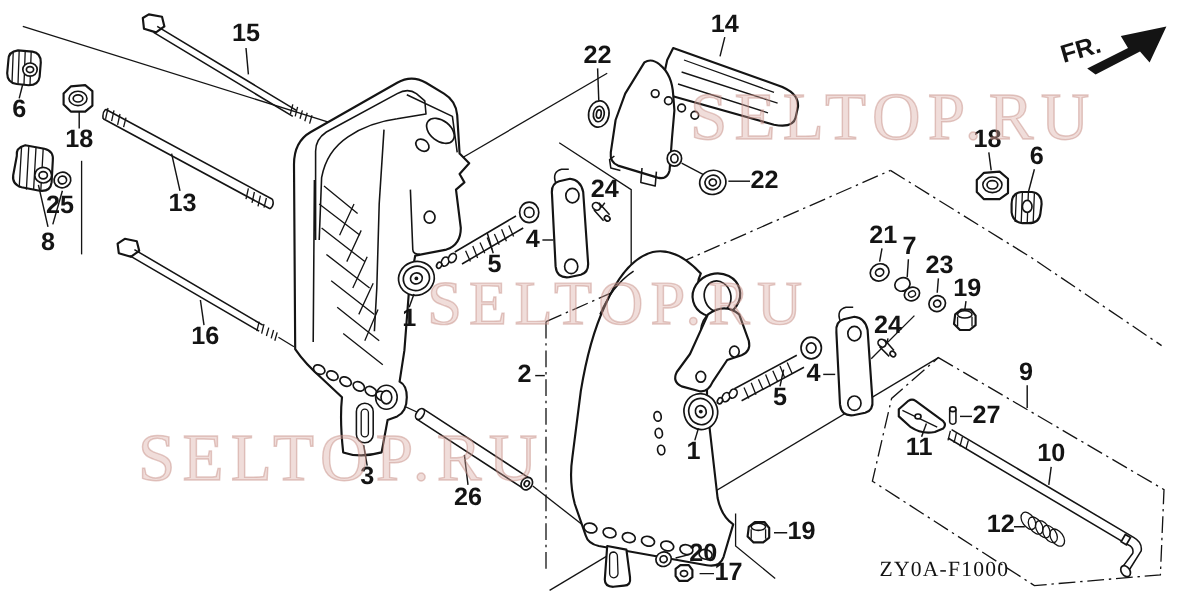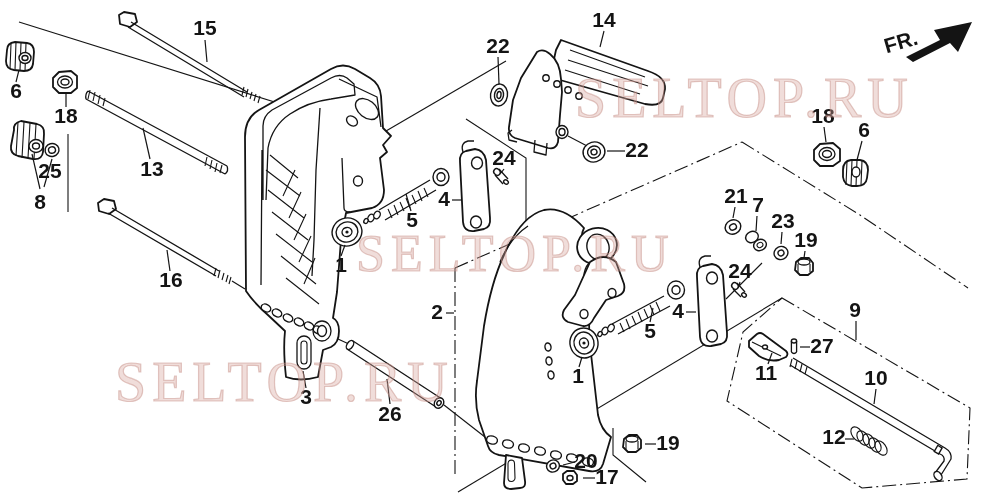--- a/index.html
+++ b/index.html
@@ -392,16 +392,17 @@
         <polyline points="656,444 645,444" class="leader"></polyline>
         <text x="668" y="444" class="part-label">19</text>
         <polyline points="575,462 563,465" class="leader"></polyline>
         <text x="586" y="462" class="part-label">20</text>
         <polyline points="595,478 583,478" class="leader"></polyline>
         <text x="607" y="478" class="part-label">17</text>
       </g>
 </svg>
 
   <div class="fr-label">FR.</div>
+  <div class="diagram-code">ZY0A-F1000</div>
 <div class="watermark" style="left: 575px; top: 66px; font-size: 56px; color: rgba(216, 166, 157, 0.38);">SELTOP.RU</div>
     <div class="watermark" style="left: 356px; top: 224px; font-size: 52px; color: rgba(216, 166, 157, 0.38);">SELTOP.RU</div>
     <div class="watermark" style="left: 115px; top: 350px; font-size: 56px; color: rgba(216, 166, 157, 0.38);">SELTOP.RU</div>
   </div>
 
 </body></html>

